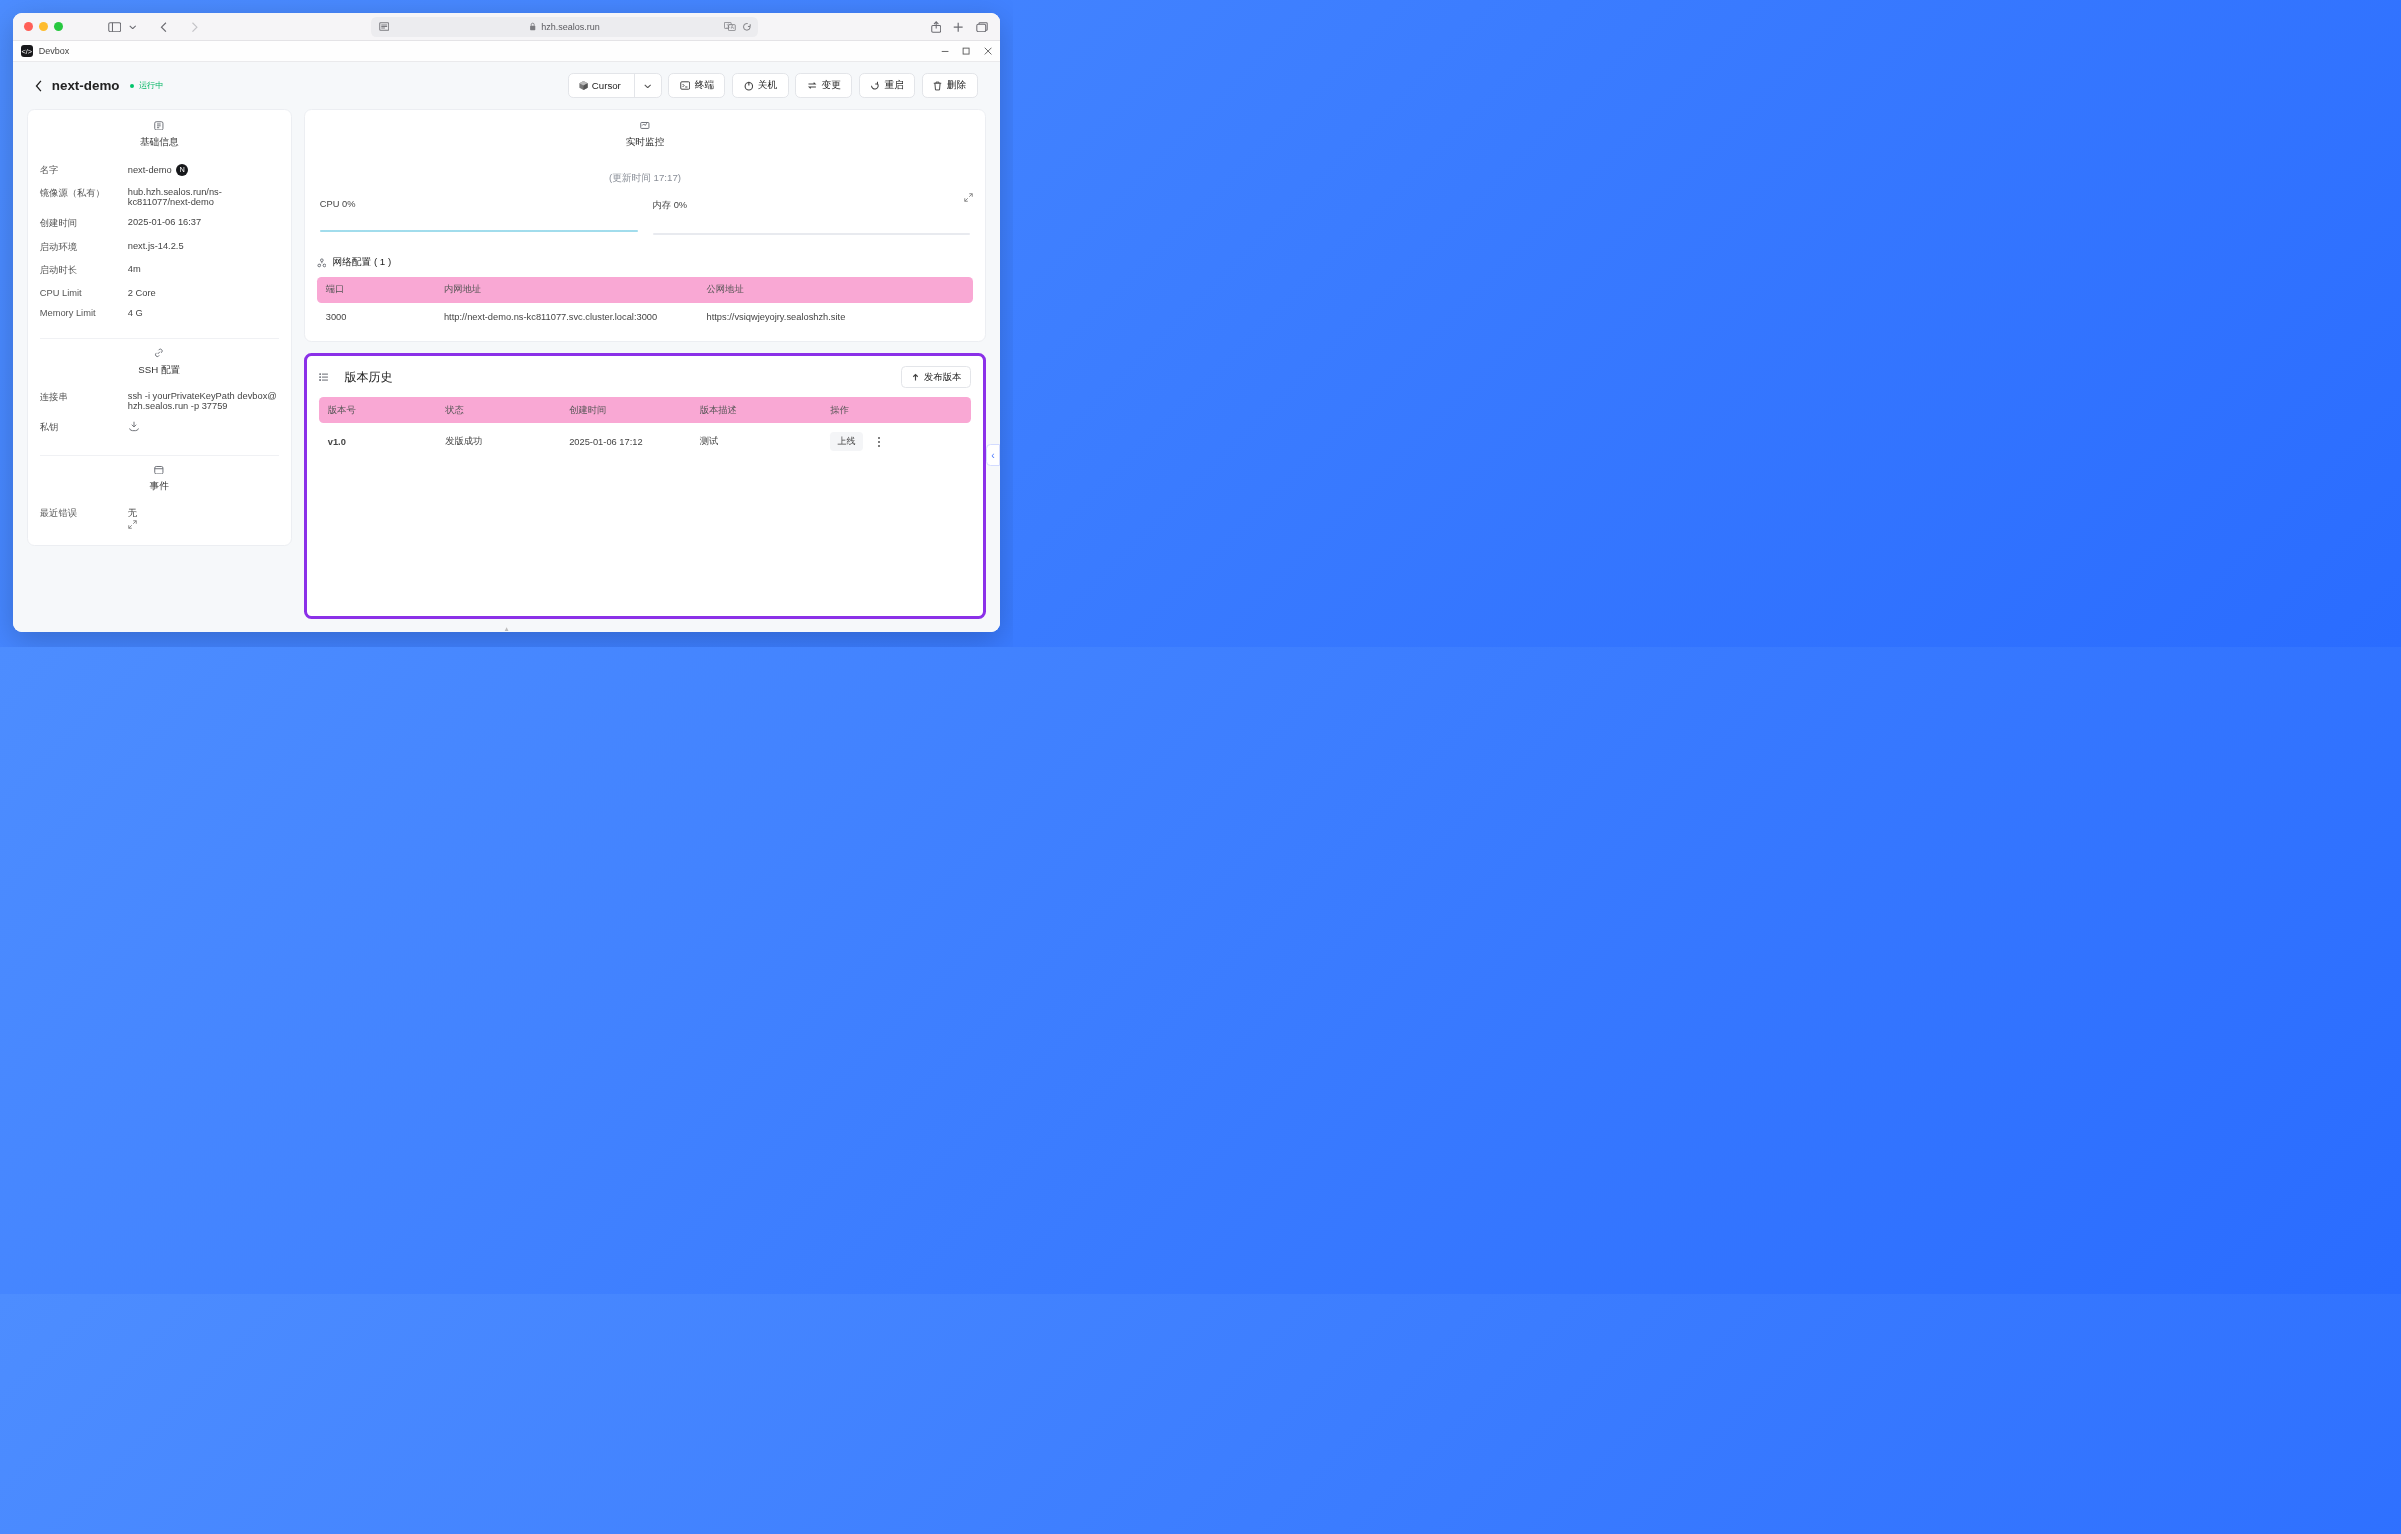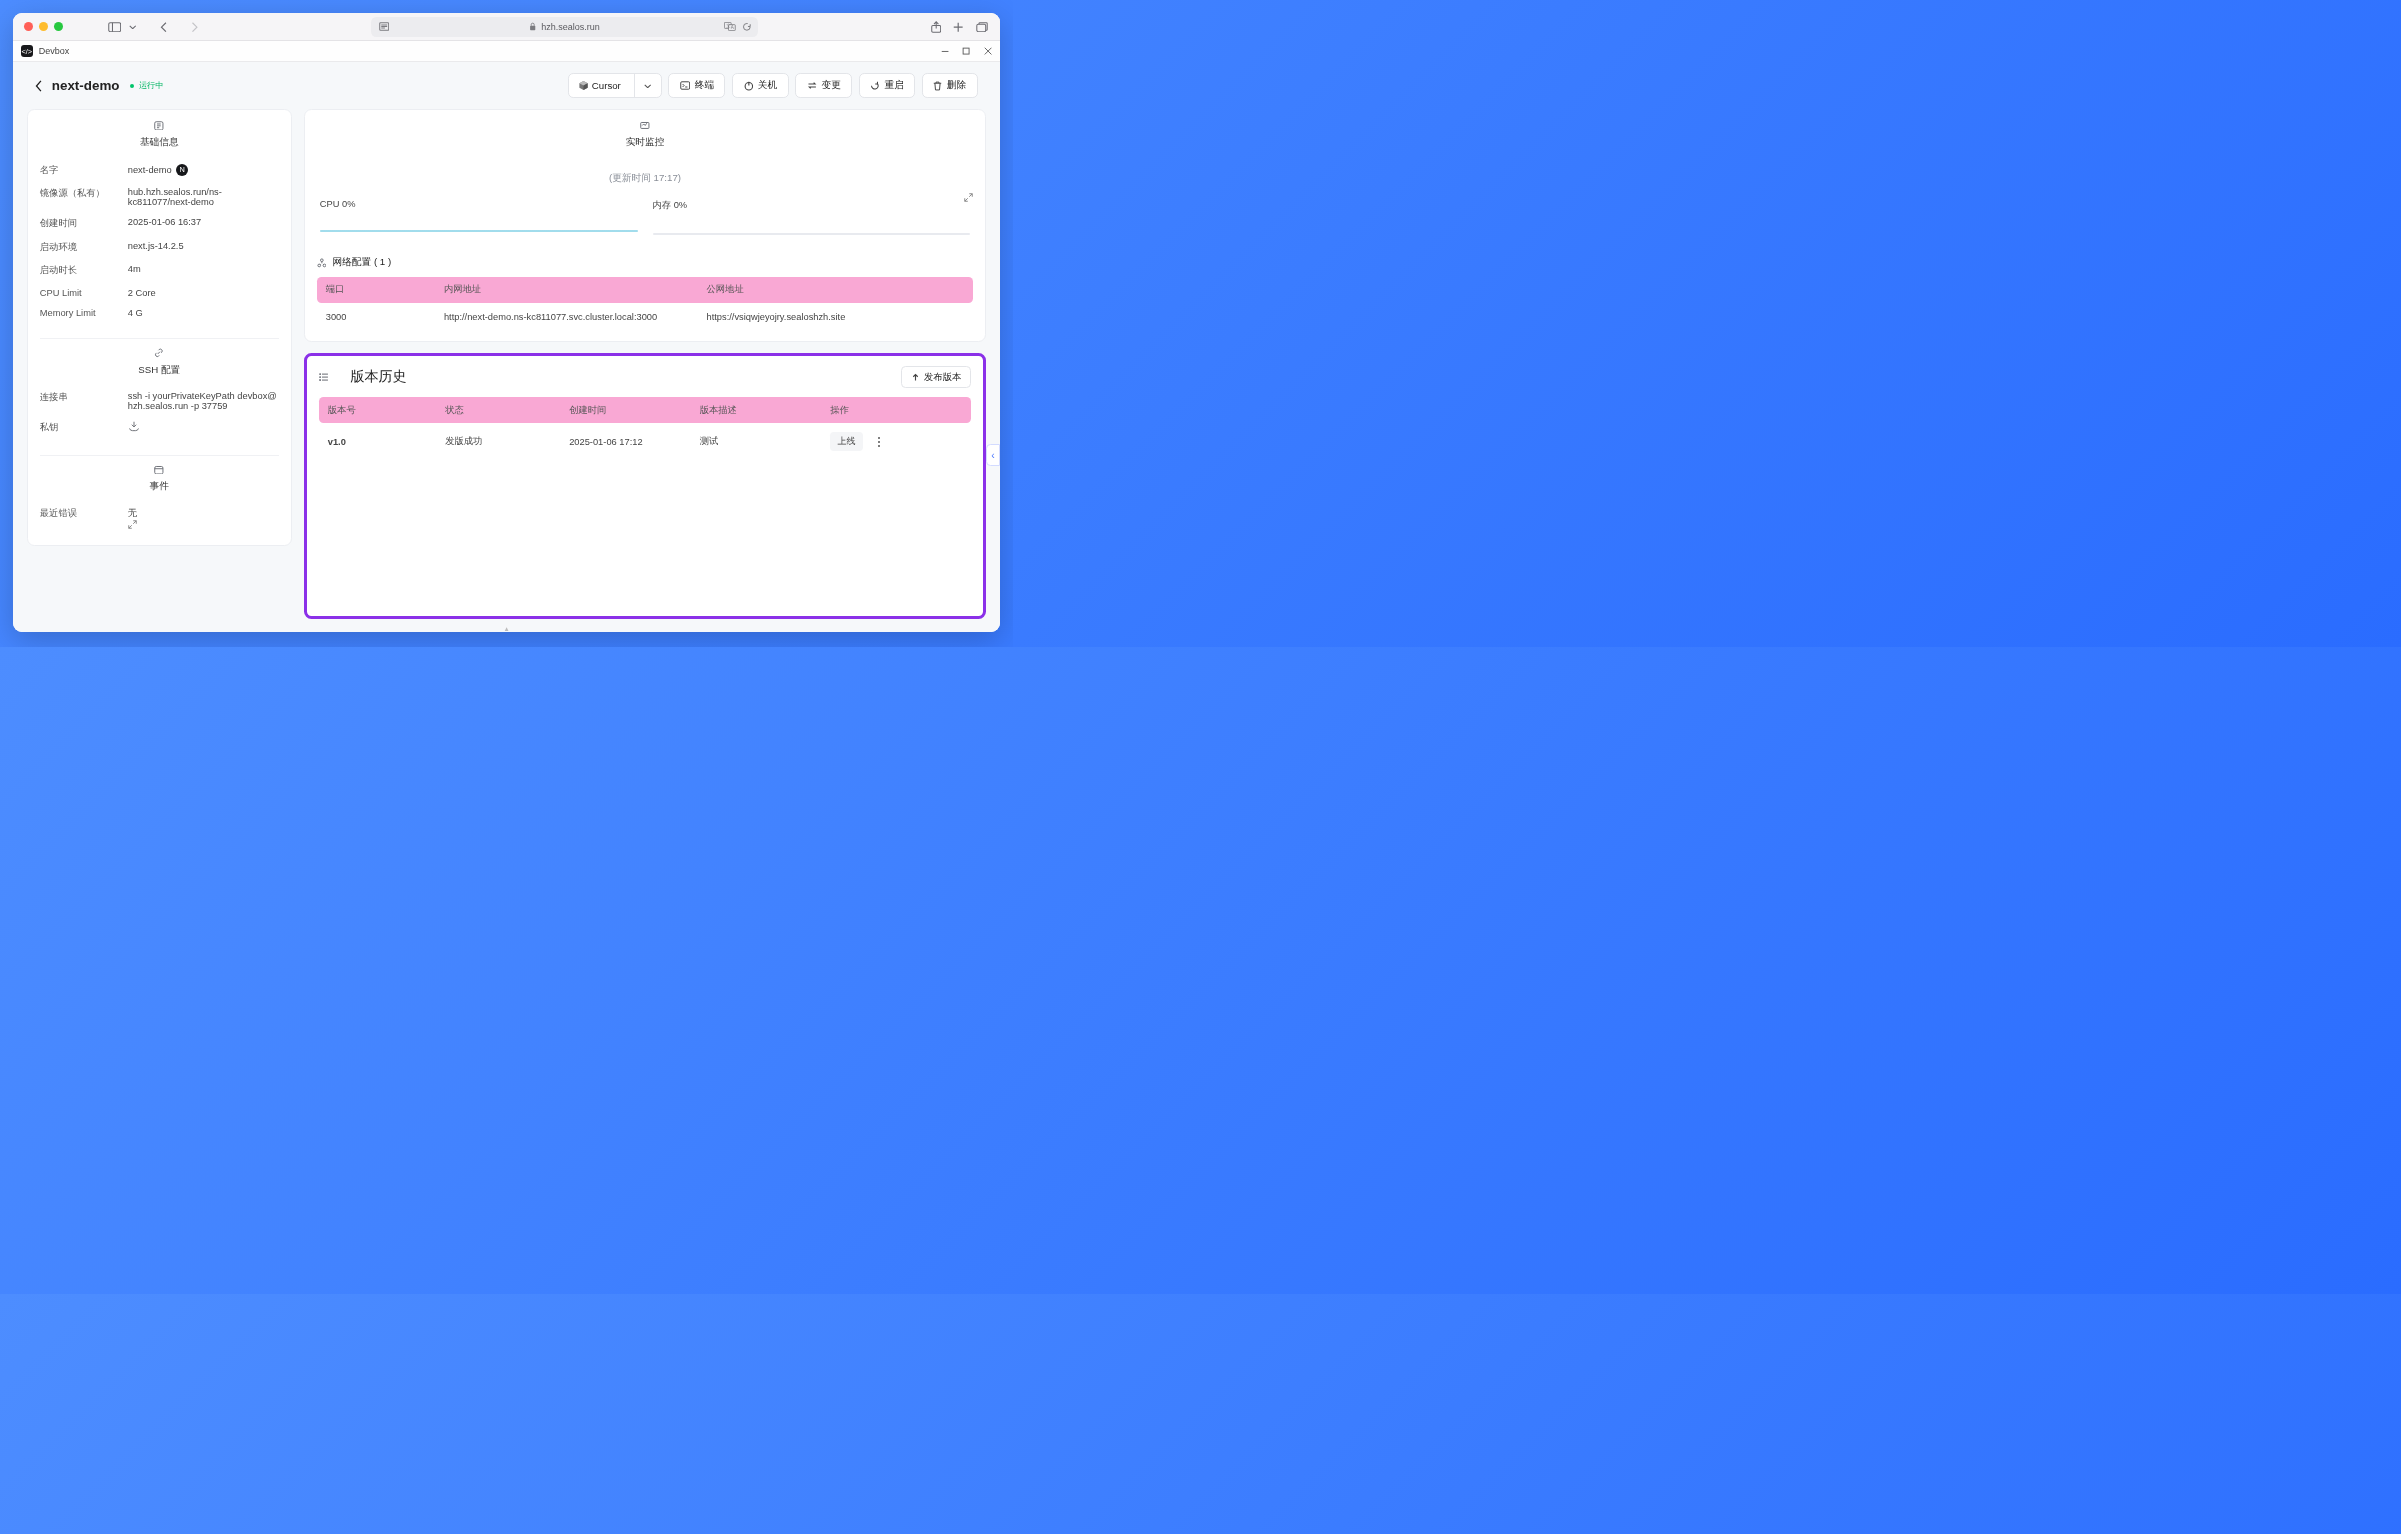--- a/index.html
+++ b/index.html
@@ -50,21 +50,21 @@
 .mon-bar { height:2.2px; background:#e8eaef; border-radius:1.5px; position:relative; overflow:hidden; }
 .mon-bar.cpu::after { content:''; position:absolute; left:0; right:0; bottom:0; height:2.2px; background:linear-gradient(90deg,#37c8e8,#37c8e8); opacity:.4; }
 .expand-icon { position:absolute; top:-1.5px; right:0; color:#888; cursor:pointer; }
 .net-head { display:flex; align-items:center; gap:6px; font-size:9.7px; margin:15px 0 7.4px 0; }
 .tbl { width:100%; border-collapse:collapse; font-size:9.3px; }
 .tbl th { text-align:left; font-weight:500; color:#555; background:#f9a8d4; padding:6.7px 9px; }
 .tbl th:first-child{border-radius:4.5px 0 0 4.5px}.tbl th:last-child{border-radius:0 4.5px 4.5px 0}
 .tbl td { padding:9px 9px; color:#444; }
 .highlight-card { border:3px solid #8b30e8; border-radius:7.4px; }
 .ver-head { display:flex; align-items:center; justify-content:space-between; margin-bottom:9px; }
-.ver-head-left { display:flex; align-items:center; gap:22px; font-size:14px; }
+.ver-head-left { display:flex; align-items:center; gap:16px; font-size:12px; }
 .publish-btn { height:22px; background:#fff; border:0.7px solid #e3e5e9; border-radius:4.5px; padding:0 9px; display:inline-flex; align-items:center; gap:4.5px; font-size:9.3px; cursor:pointer; }
 .status-success { color:#0fb562; }
 .deploy-btn { background:#f4f5f7; border-radius:3.7px; padding:3px 7.4px; font-size:9px; cursor:pointer; display:inline-block; }
 .more-dots { display:inline-flex; flex-direction:column; gap:1.9px; margin-left:12px; cursor:pointer; vertical-align:middle; }
 .more-dots span{width:2.2px;height:2.2px;background:#555;border-radius:50%;}
 .page-handle { position:absolute; bottom:0; left:50%; transform:translateX(-50%); width:30px; height:7.4px; display:flex; align-items:center; justify-content:center; color:#bbb; font-size:7.4px; }
 .chev-pill { position:absolute; right:0; top:50%; transform:translateY(97px); width:13.4px; height:22px; background:#fff; border:0.7px solid #d3dbff; border-radius:4.5px 0 0 4.5px; display:flex; align-items:center; justify-content:center; color:#4d79ff; font-size:10.4px; }
 svg { display:block; }
 </style>
 </head>

